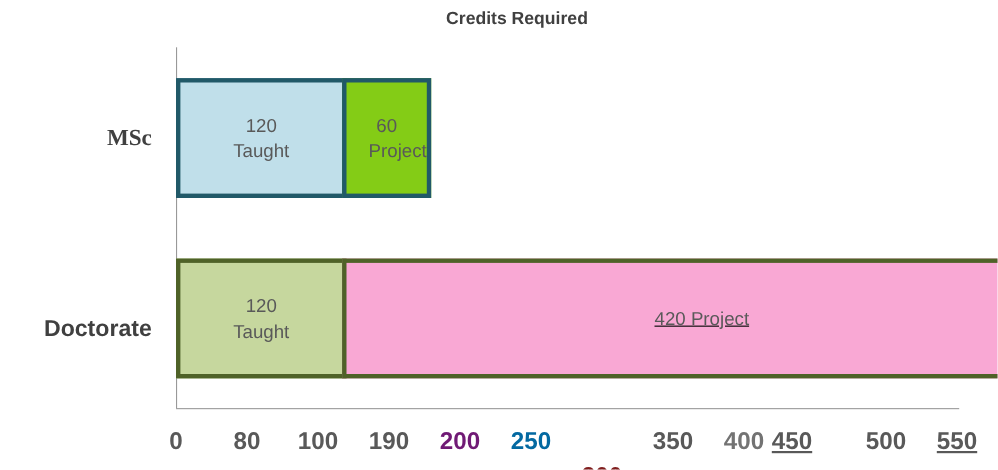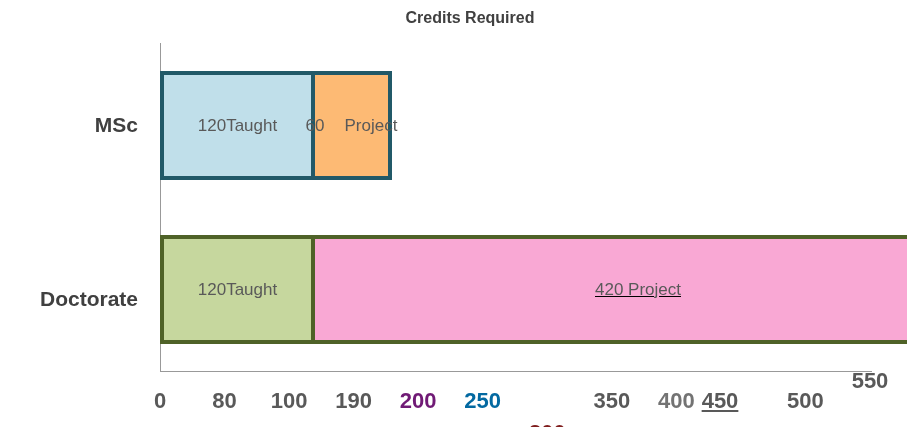--- a/index.html
+++ b/index.html
@@ -33,21 +33,21 @@
   .axis-line-x {
     position: absolute;
     height: 1px;
     background: #999999;
   }
   .bar-segment {
     position: absolute;
     box-sizing: border-box;
     border-style: solid;
     display: flex;
-    flex-direction: row;
+    flex-direction: column;
     align-items: center;
     justify-content: center;
     text-align: center;
   }
   .bar-label-line {
     font-size: 17px;
     line-height: 23px;
     color: #595959;
     white-space: nowrap;
   }
@@ -72,26 +72,26 @@
 </style>
 </head>
 <body>
 
 <div class="chart-canvas">
   <div class="chart-title">Credits Required</div>
 
   <div id="plot-layer">
       <div class="axis-line-y" style="left: 160px; top: 43px; height: 328px; background: rgb(153, 153, 153);"></div>
       <div class="axis-line-x" style="left: 160px; top: 371px; width: 712px; background: rgb(153, 153, 153);"></div>
-      <div class="category-label" style="left: 0px; width: 138px; top: 112px; color: rgb(64, 64, 64);">MSc</div>
+      <div class="category-label" style="left: 0px; width: 138px; top: 112px; color: rgb(64, 64, 64); font-family: Liberation Serif, serif;">MSc</div>
       <div class="bar-segment" style="left: 160px; top: 71px; width: 155px; height: 109px; background: rgb(192, 223, 234); border-width: 4px; border-color: rgb(33, 89, 104);">
         <div class="bar-label-line" style="color: rgb(89, 89, 89);">120</div>
         <div class="bar-label-line" style="color: rgb(89, 89, 89);">Taught</div>
       </div>
-      <div class="bar-segment" style="left: 311px; top: 71px; width: 81px; height: 109px; background: #fdba74; border-width: 4px; border-color: rgb(33, 89, 104);">
+      <div class="bar-segment" style="left: 311px; top: 71px; width: 81px; height: 109px; background: #84cc16; border-width: 4px; border-color: rgb(33, 89, 104);">
         <div class="bar-label-line" style="color: rgb(89, 89, 89);">60</div>
         <div class="bar-label-line" style="color: rgb(89, 89, 89); margin-left: 20px;">Project</div>
       </div>
       <div class="category-label" style="left: 0px; width: 138px; top: 286px; color: rgb(64, 64, 64);">Doctorate</div>
       <div class="bar-segment" style="left: 160px; top: 235px; width: 155px; height: 109px; background: rgb(198, 215, 158); border-width: 4px; border-color: rgb(79, 98, 40);">
         <div class="bar-label-line" style="color: rgb(89, 89, 89);">120</div>
         <div class="bar-label-line" style="color: rgb(89, 89, 89);">Taught</div>
       </div>
       <div class="bar-segment" style="left: 311px; top: 235px; width: 654px; height: 109px; background: #f9a8d4; border-width: 4px; border-color: rgb(79, 98, 40); text-decoration: underline;">
         <div class="bar-label-line" style="color: rgb(89, 89, 89);">420 Project</div>
@@ -100,15 +100,15 @@
       <div class="tick-label" style="left: 224.545px; top: 387px; color: rgb(89, 89, 89);">80</div>
       <div class="tick-label" style="left: 289.091px; top: 387px; color: rgb(89, 89, 89);">100</div>
       <div class="tick-label" style="left: 353.636px; top: 387px; color: rgb(89, 89, 89);">190</div>
       <div class="tick-label" style="left: 418.182px; top: 387px; color: #701a75;">200</div>
       <div class="tick-label" style="left: 482.727px; top: 387px; color: #0369a1;">250</div>
       <div class="tick-label" style="left: 547.273px; top: 387px; color: #7f1d1d; margin-top: 32px;">300</div>
       <div class="tick-label" style="left: 611.818px; top: 387px; color: rgb(89, 89, 89); text-align: right;">350</div>
       <div class="tick-label" style="left: 676.364px; top: 387px; color: #737373;">400</div>
       <div class="tick-label" style="left: 720px; top: 387px; color: rgb(89, 89, 89); text-decoration: underline;">450</div>
       <div class="tick-label" style="left: 805.455px; top: 387px; color: rgb(89, 89, 89);">500</div>
-      <div class="tick-label" style="left: 870px; top: 367px; color: rgb(89, 89, 89);">550</div>
+      <div class="tick-label" style="left: 870px; top: 387px; color: rgb(89, 89, 89); text-decoration: underline;">550</div>
     </div>
 </div>
 
 </body></html>

